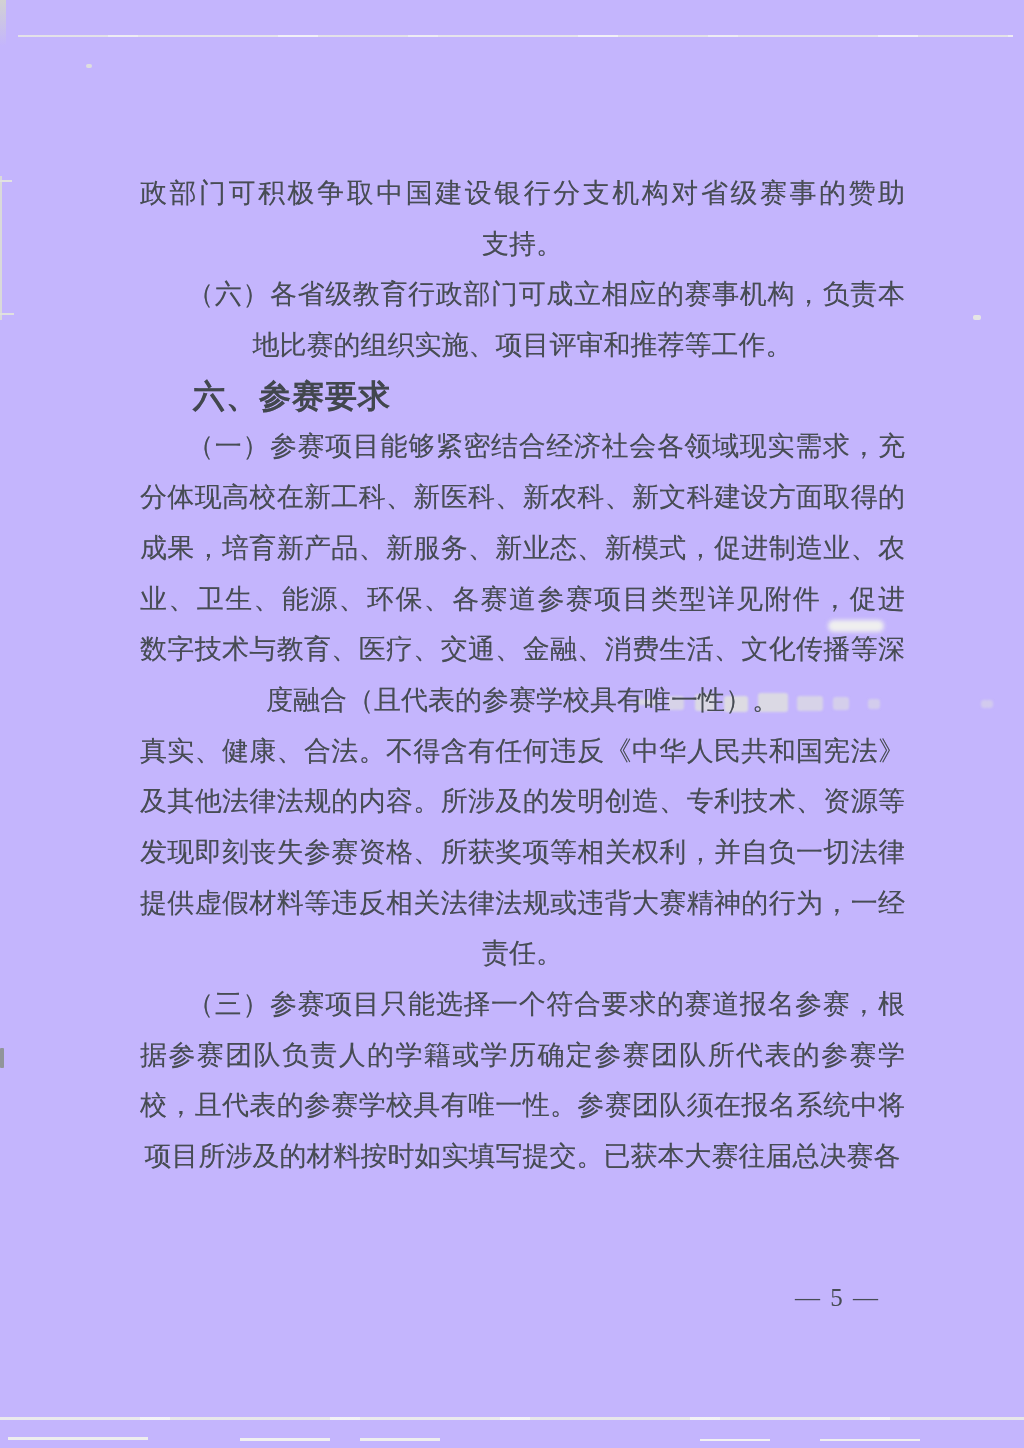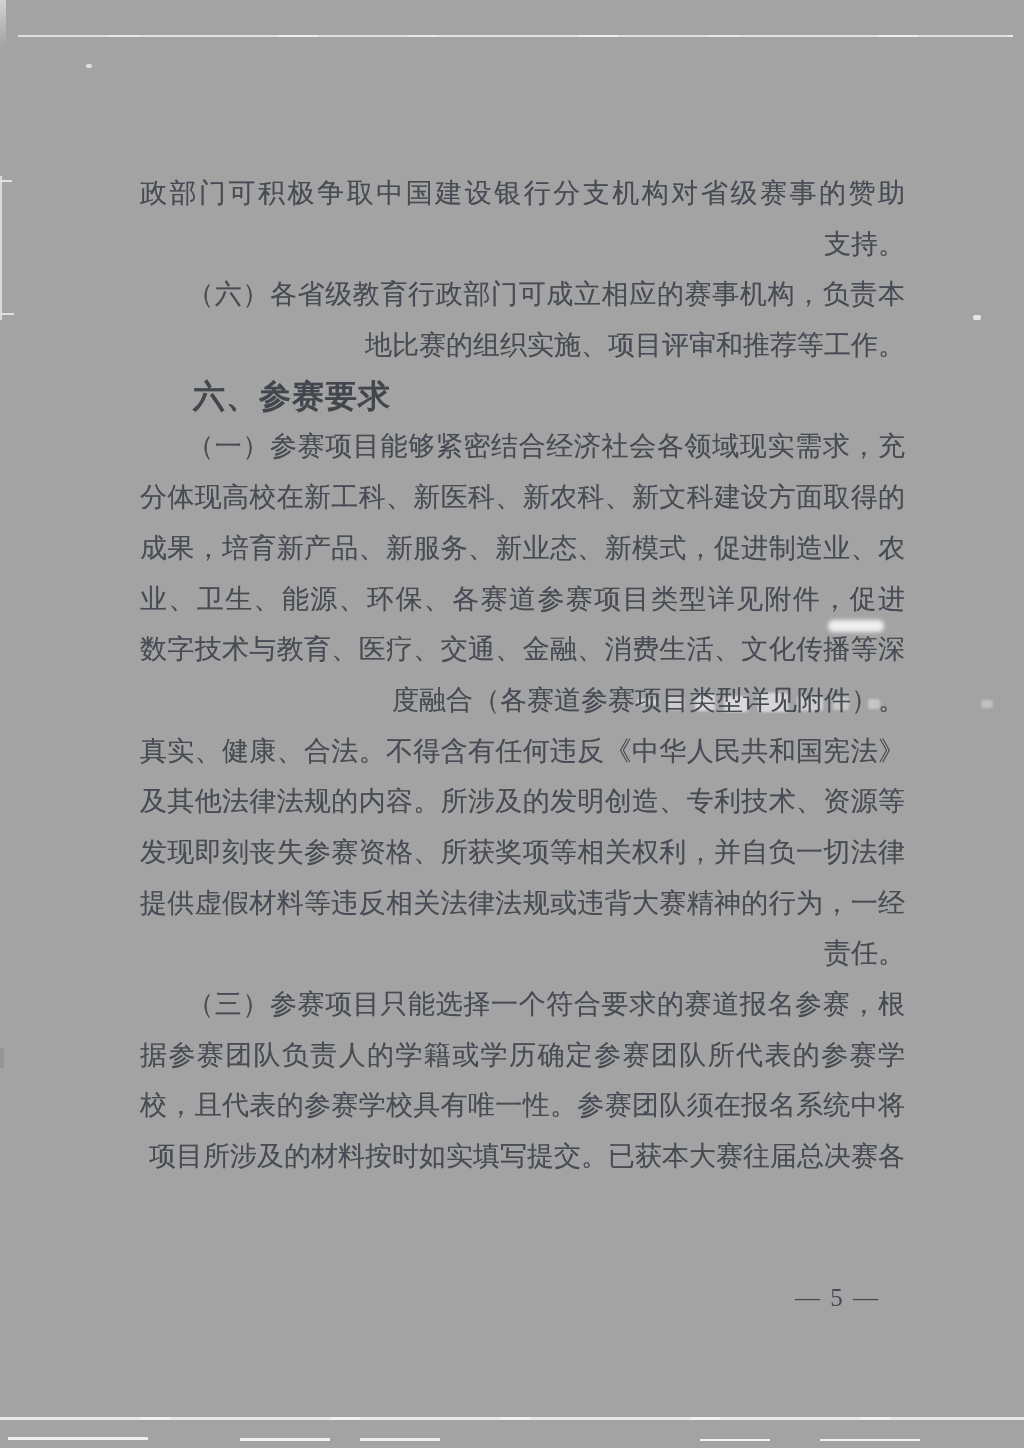--- a/index.html
+++ b/index.html
@@ -36,24 +36,24 @@
     text-align: justify;
     text-align-last: justify;
   }
   .line.indent-justify {
     white-space: normal;
     text-indent: 47px;
     text-align: justify;
     text-align-last: justify;
   }
   .line.end {
-    text-align: right;
+    text-align: center;
   }
   .line.natural {
-    text-align: right;
+    text-align: center;
   }
   .line.heading {
     font-family: "Liberation Sans", "DejaVu Sans", sans-serif;
     font-weight: bold;
     font-size: 32px;
     text-indent: 53px;
     letter-spacing: 1px;
     color: var(--ink-heading, #42474e);
   }
   
@@ -110,21 +110,21 @@
   .g4 { left: 724px; top: 696px; width: 24px; height: 16px; opacity: 0.9; }
   .g5 { left: 758px; top: 693px; width: 30px; height: 19px; opacity: 0.85; }
   .g6 { left: 797px; top: 696px; width: 26px; height: 15px; opacity: 0.7; }
   .g7 { left: 833px; top: 697px; width: 16px; height: 13px; opacity: 0.6; }
   .g8 { left: 868px; top: 699px; width: 12px; height: 10px; opacity: 0.55; }
   .g9 { left: 981px; top: 700px; width: 12px; height: 8px;  opacity: 0.5; }
 </style>
 </head>
 <body>
 
-<div class="page" style="--ink: #474c54; --ink-heading: #42474e; background: #a3a3a3;">
+<div class="page" style="--ink: #474c54; --ink-heading: #42474e; background: #c4b5fd;">
 
   <div class="artifact a-topline"></div>
   <div class="artifact a-corner-sliver"></div>
   <div class="artifact a-dot1"></div>
   <div class="artifact a-left-vline"></div>
   <div class="artifact a-left-tick1"></div>
   <div class="artifact a-left-tick2"></div>
   <div class="artifact a-dark-tick"></div>
   <div class="artifact a-dot2"></div>
   <div class="artifact a-smudge1"></div>
@@ -149,21 +149,21 @@
       <div class="line justify">政部门可积极争取中国建设银行分支机构对省级赛事的赞助</div>
       <div class="line end">支持。</div>
       <div class="line indent-justify">（六）各省级教育行政部门可成立相应的赛事机构，负责本</div>
       <div class="line end">地比赛的组织实施、项目评审和推荐等工作。</div>
       <div class="line heading">六、参赛要求</div>
       <div class="line indent-justify">（一）参赛项目能够紧密结合经济社会各领域现实需求，充</div>
       <div class="line justify">分体现高校在新工科、新医科、新农科、新文科建设方面取得的</div>
       <div class="line justify">成果，培育新产品、新服务、新业态、新模式，促进制造业、农</div>
       <div class="line justify">业、卫生、能源、环保、各赛道参赛项目类型详见附件，促进</div>
       <div class="line justify">数字技术与教育、医疗、交通、金融、消费生活、文化传播等深</div>
-      <div class="line end">度融合（各赛道参赛项目类型详见附件）。</div>
+      <div class="line end">度融合（且代表的参赛学校具有唯一性）。</div>
       <div class="line justify">真实、健康、合法。不得含有任何违反《中华人民共和国宪法》</div>
       <div class="line justify">及其他法律法规的内容。所涉及的发明创造、专利技术、资源等</div>
       <div class="line justify">发现即刻丧失参赛资格、所获奖项等相关权利，并自负一切法律</div>
       <div class="line justify">提供虚假材料等违反相关法律法规或违背大赛精神的行为，一经</div>
       <div class="line end">责任。</div>
       <div class="line indent-justify">（三）参赛项目只能选择一个符合要求的赛道报名参赛，根</div>
       <div class="line justify">据参赛团队负责人的学籍或学历确定参赛团队所代表的参赛学</div>
       <div class="line justify">校，且代表的参赛学校具有唯一性。参赛团队须在报名系统中将</div>
       <div class="line natural">项目所涉及的材料按时如实填写提交。已获本大赛往届总决赛各</div>
     </div>

